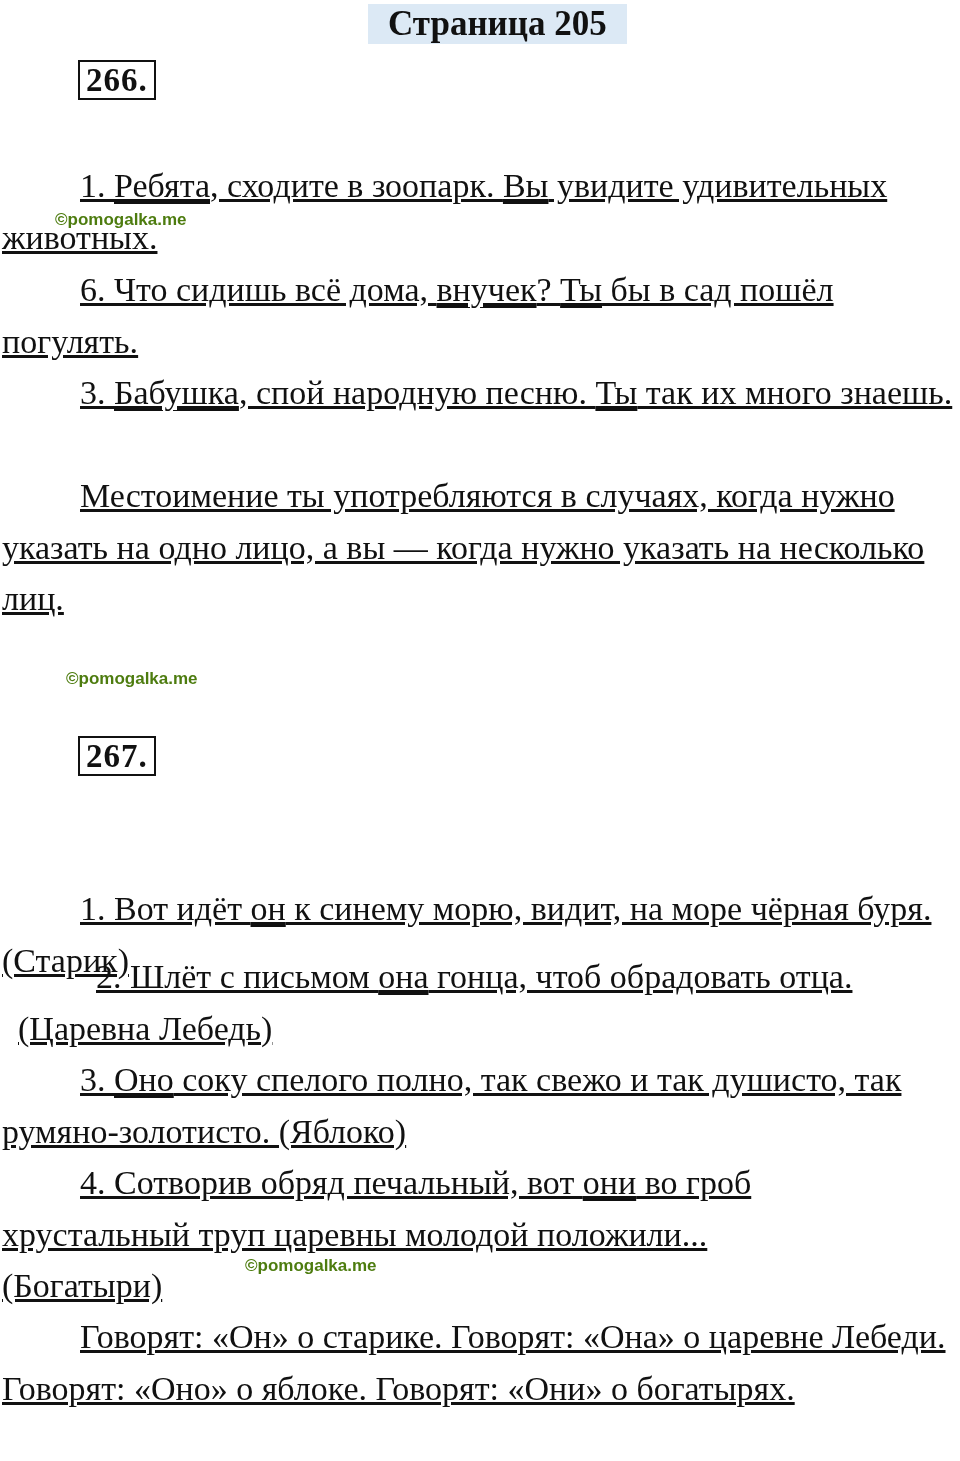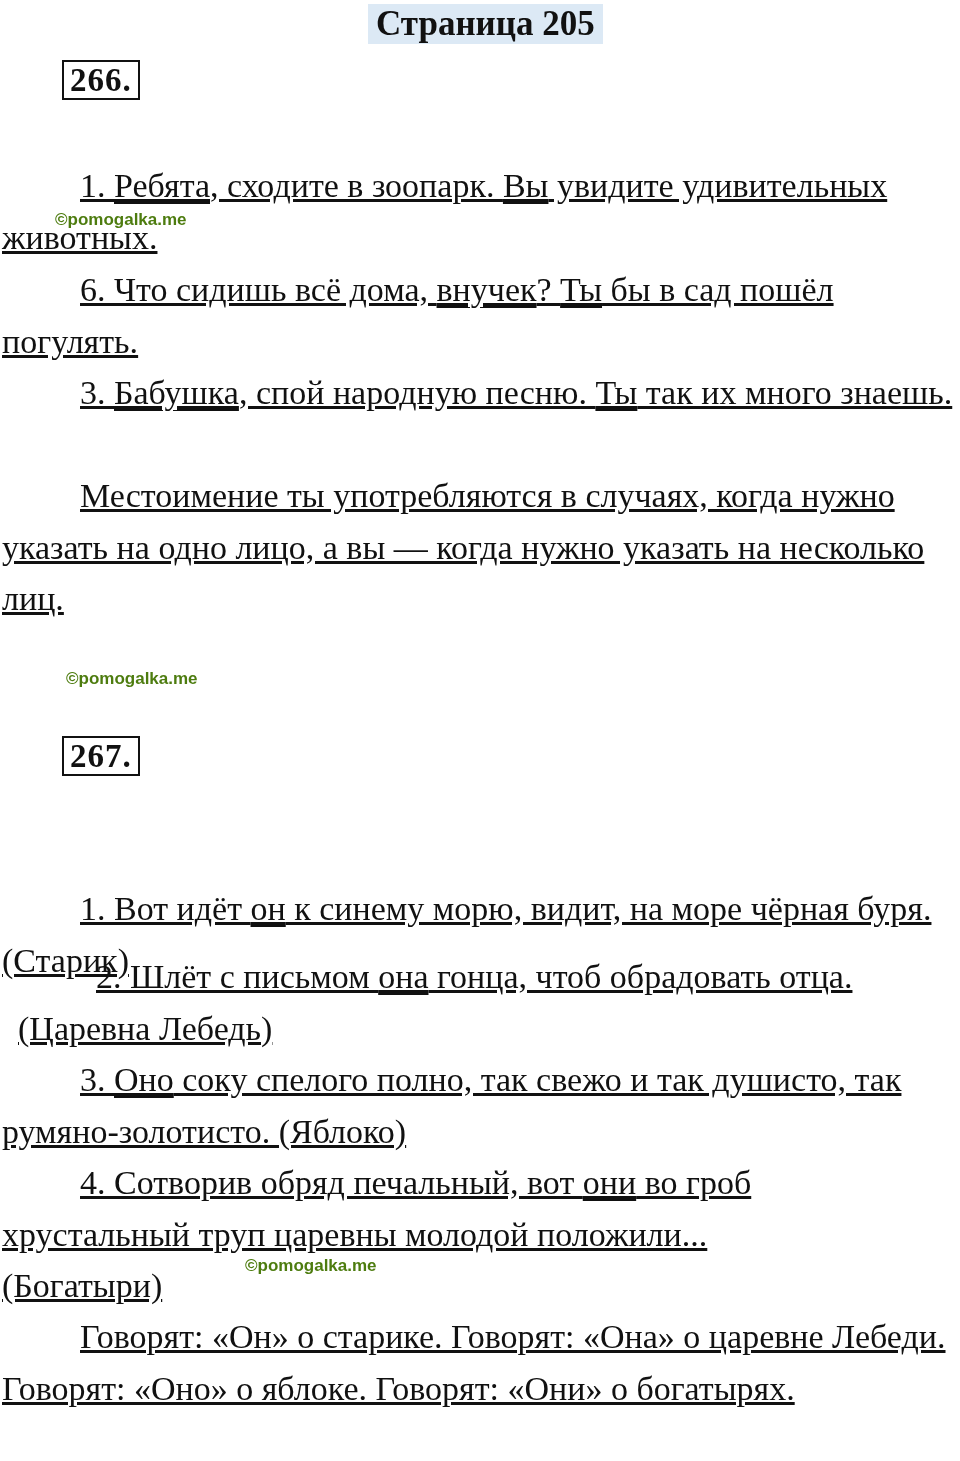--- a/index.html
+++ b/index.html
@@ -5,24 +5,24 @@
   html, body { margin: 0; padding: 0; background: #ffffff; }
   body {
     width: 960px; height: 1461px; position: relative; overflow: hidden;
     font-family: "Liberation Serif", "DejaVu Serif", serif;
     color: #111111;
   }
   .title {
     position: absolute; top: 4px; left: 368px;
     background: #dce9f5;
     font-weight: bold; font-size: 35px; line-height: 40px;
-    padding: 0 8px; white-space: nowrap;
+    padding: 0 20px; white-space: nowrap;
   }
   .task-box {
-    position: absolute; left: 62px;
+    position: absolute; left: 78px;
     border: 2.5px solid #111; padding: 0 6px;
     font-weight: bold; font-size: 33px; line-height: 36px;
     letter-spacing: 1px;
   }
   .wm {
     position: absolute;
     font-family: "Liberation Sans", "DejaVu Sans", sans-serif;
     font-weight: bold; font-size: 17px; line-height: 18px; color: #4d7c0f;
     white-space: nowrap;
   }

